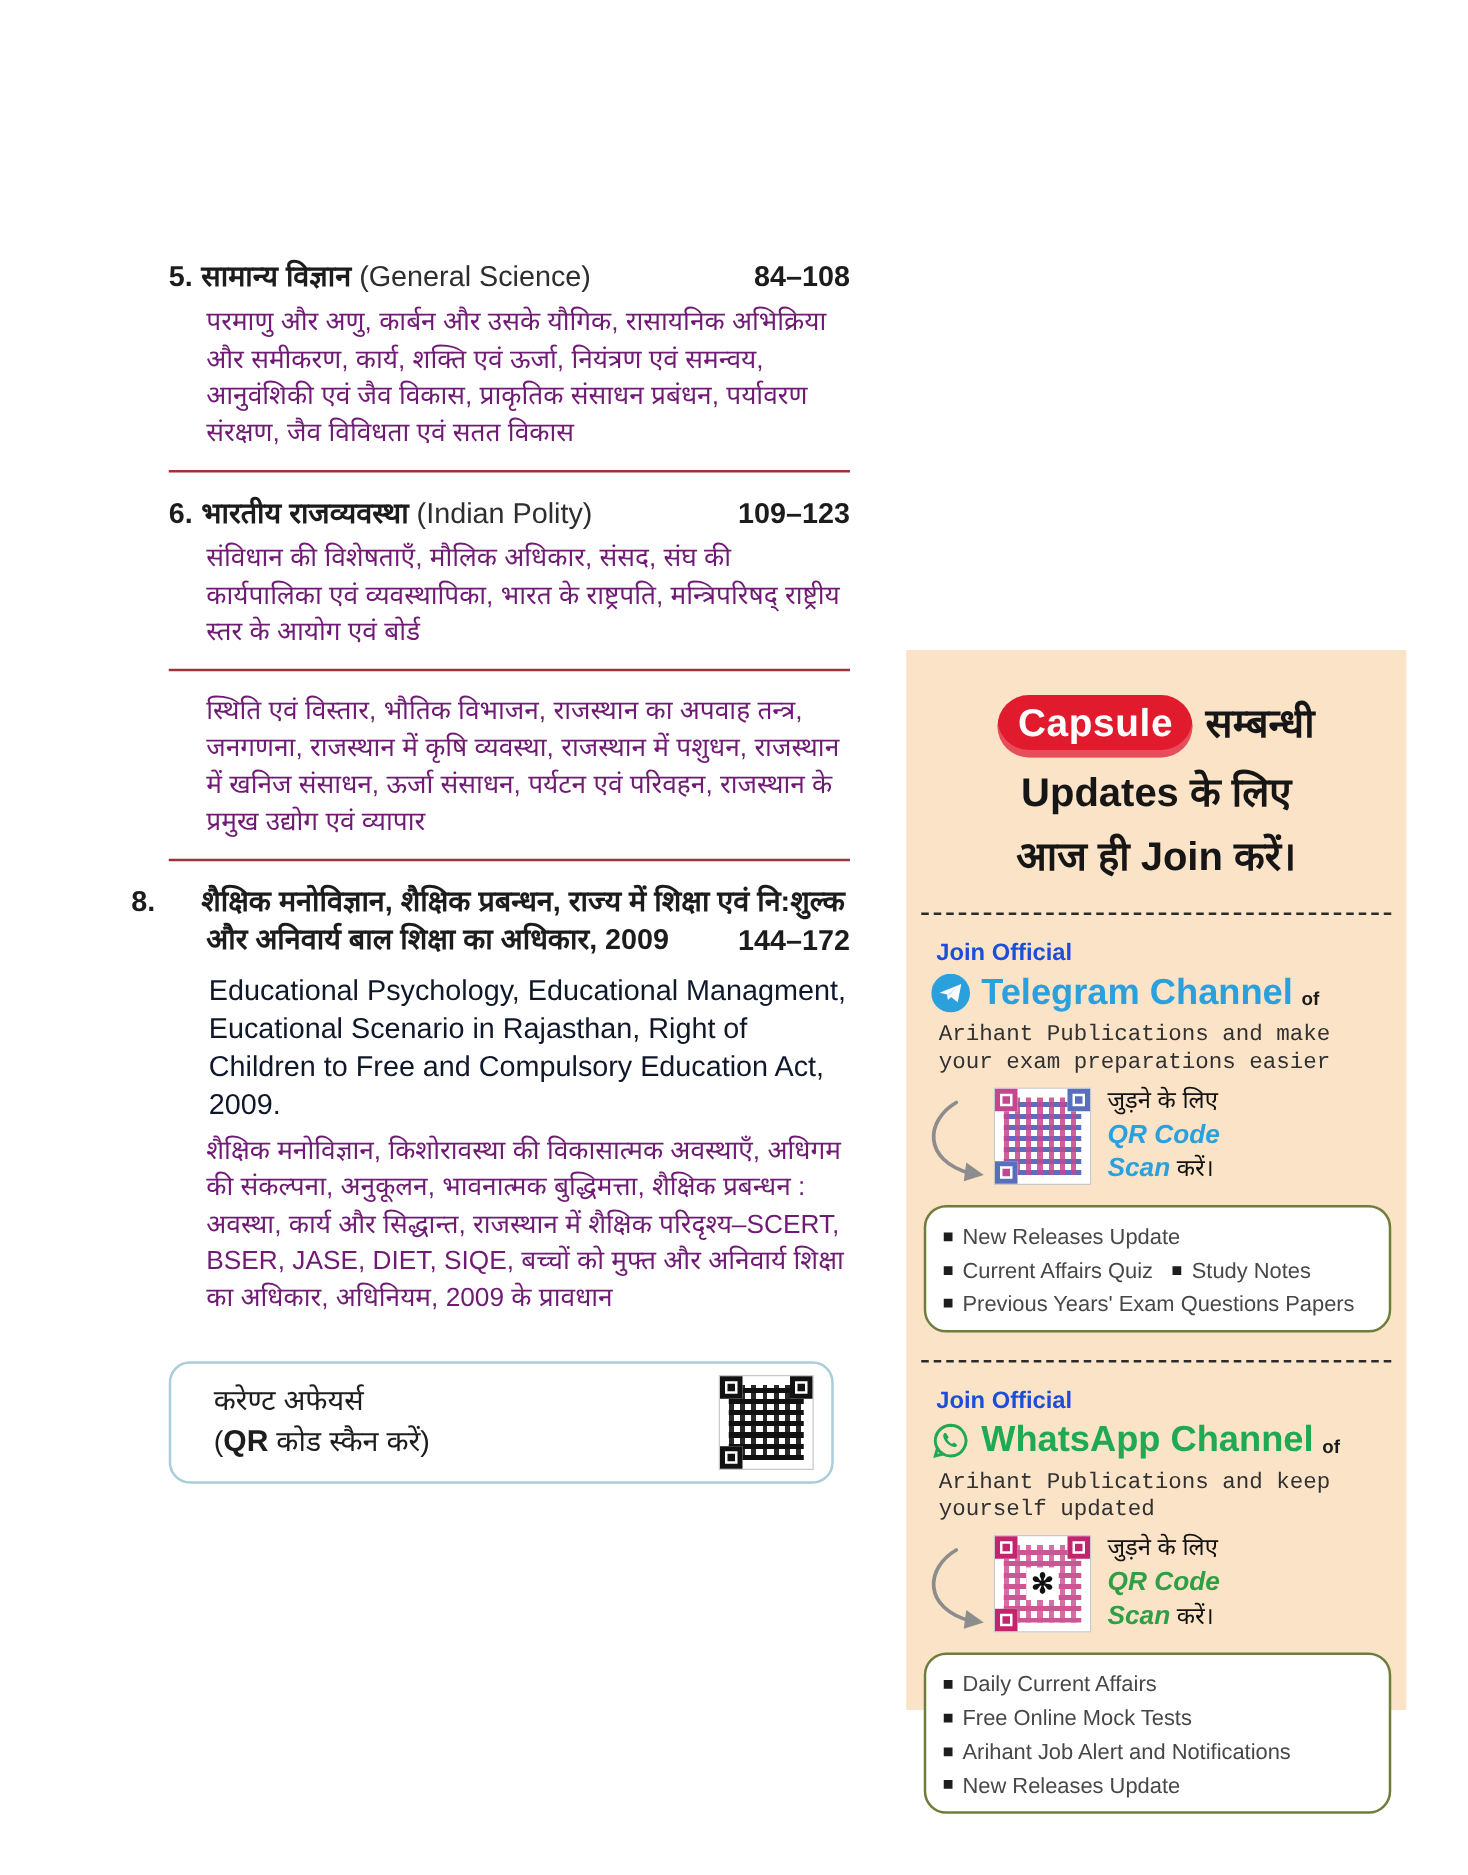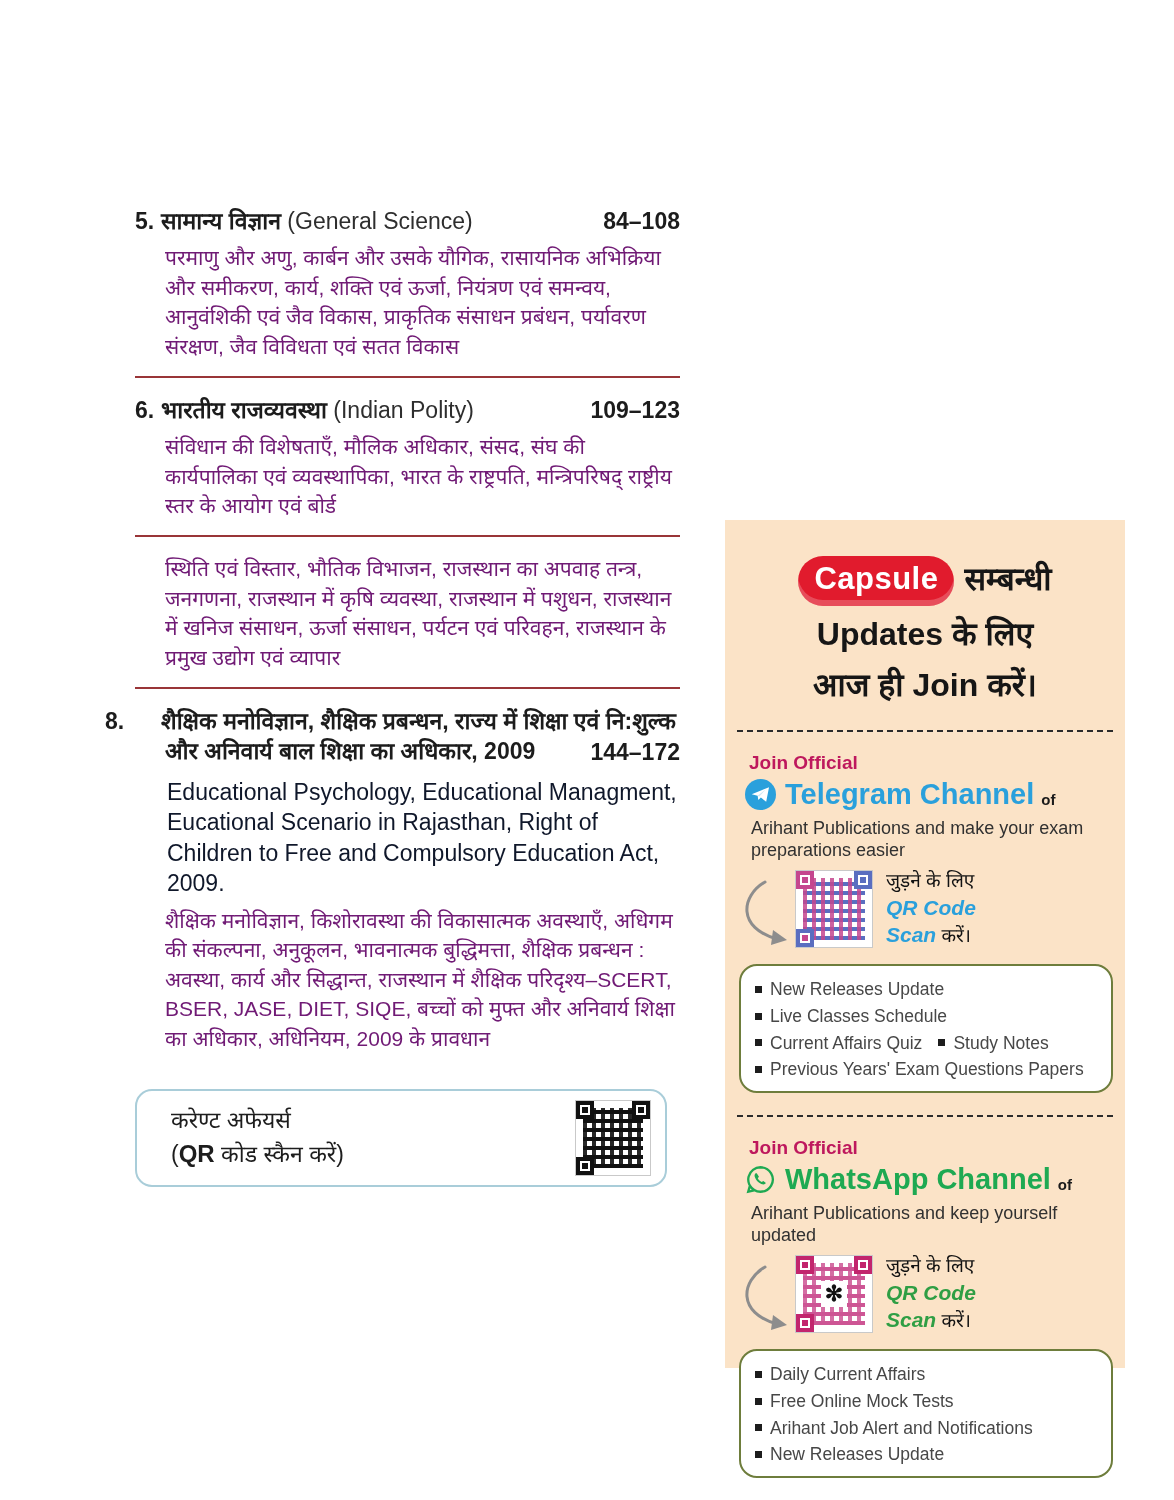--- a/index.html
+++ b/index.html
@@ -64,28 +64,28 @@
   }
   .promo { text-align:center; color:#161616; }
   .promo-line { font-size:32px; font-weight:bold; line-height:1.4; margin-bottom:6px; }
   .capsule-pill {
     display:inline-block; background:#e11b2d; color:#fff; border-radius:30px;
     padding:1px 16px 6px; font-size:31px; font-weight:bold; letter-spacing:.5px;
     box-shadow:inset 0 -6px 0 rgba(255,255,255,.22); vertical-align:middle; margin-right:10px;
   }
   .dashed { border:none; border-top:2.5px dashed #2b2b2b; margin:22px 12px 20px; }
 
-  .join-label { font-size:19px; font-weight:bold; color:#be185d; margin:0 0 4px 24px; }
+  .join-label { font-size:19px; font-weight:bold; color:#1d4ed8; margin:0 0 4px 24px; }
   .channel-row { display:flex; align-items:center; margin-left:20px; }
   .channel-icon { width:31px; height:31px; margin-right:9px; flex:none; }
   .channel-name { font-size:29px; font-weight:bold; white-space:nowrap; }
   .channel-name.tg { color:#2aa0dc; }
   .channel-name.wa { color:#1ea952; }
   .of-label { font-size:15px; font-weight:bold; color:#1b1b1b; margin:10px 0 0 7px; }
-  .channel-desc { font-size:18px; line-height:1.22; color:#313131; margin:7px 18px 0 26px; }
+  .channel-desc { font-size:18px; line-height:1.22; color:#313131; margin:7px 18px 0 26px;font-family:Liberation Mono, monospace; }
 
   .qr-row { display:flex; align-items:center; margin:4px 0 0 10px; }
   .arrow-svg { flex:none; margin-top:10px; }
   .qr-row .qr { width:78px; height:78px; flex:none; margin-left:2px; }
   .qr-hints { margin-left:13px; font-size:19px; line-height:1.3; color:#121212; }
   .hint-mid { font-size:21px; font-weight:bold; font-style:italic; }
   .hint-mid.tg, .hint-scan.tg { color:#2aa0dc; }
   .hint-mid.wa, .hint-scan.wa { color:#2f9e44; }
   .hint-scan { font-weight:bold; font-style:italic; font-size:21px; }
 
@@ -201,24 +201,20 @@
       </div>
     </div>
 
     <div class="features-box">
       <div class="feature-line"><span class="feat">
             <span class="bullet"></span>
             <span>New Releases Update</span>
           </span></div>
       <div class="feature-line"><span class="feat">
             <span class="bullet"></span>
-            <span>Live Classes Schedule</span>
-          </span></div>
-      <div class="feature-line"><span class="feat">
-            <span class="bullet"></span>
             <span>Current Affairs Quiz</span>
           </span><span class="feat">
             <span class="bullet"></span>
             <span>Study Notes</span>
           </span></div>
       <div class="feature-line"><span class="feat">
             <span class="bullet"></span>
             <span>Previous Years' Exam Questions Papers</span>
           </span></div>
     </div>

